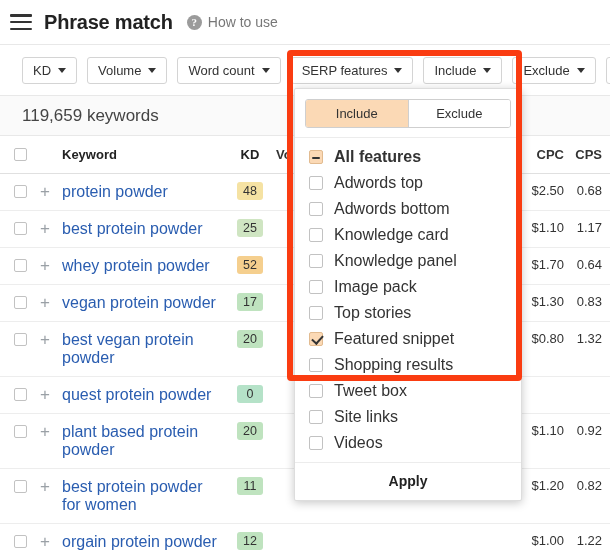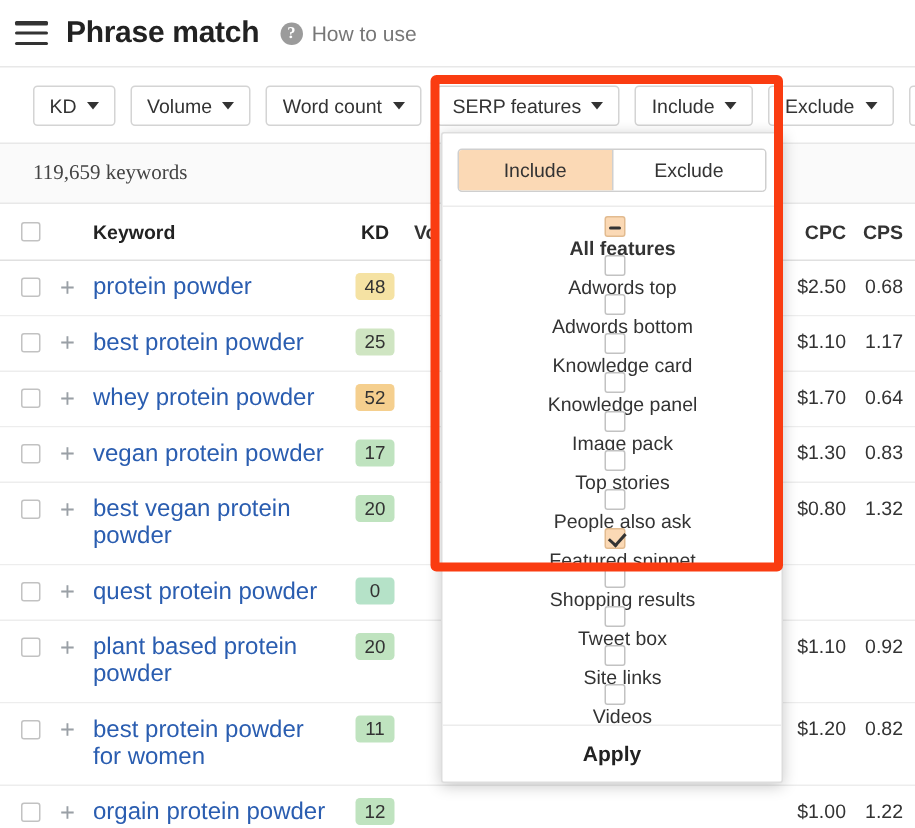--- a/index.html
+++ b/index.html
@@ -44,21 +44,21 @@
     width:0;height:0;border-left:4px solid transparent;border-right:4px solid transparent;
     border-top:5px solid #333;
   }
 
   
   .countstrip {
     position:absolute; left:0; top:96px; width:610px; height:40px;
     background:#fafafa; display:flex; align-items:center; padding-left:22px;
     border-bottom:1px solid #e8e8e8;
   }
-  .countstrip .t { font-size:14px; color:#444;font-family:Liberation Serif, serif; }
+  .countstrip .t { font-size:17px; color:#444; }
 
   
   .table { position:absolute; left:0; top:136px; width:610px; }
   .thead {
     display:flex; align-items:center; height:38px; border-bottom:1px solid #e0e0e0;
     font-size:13px; font-weight:bold; color:#222; background:#fff;
   }
   .row {
     display:flex; align-items:flex-start; border-bottom:1px solid #ededed;
     background:#fff; min-height:37px;
@@ -99,21 +99,21 @@
     z-index:40;
   }
   .seg { display:flex; margin:10px 10px 9px 10px; border:1px solid #cfcfcf;
          border-radius:3px; overflow:hidden; }
   .seg div { flex:1; text-align:center; font-size:13px; padding:6px 0; cursor:pointer;
              color:#333; }
   .seg .on { background:#fbd9b5; }
   .seg .off { background:#fff; border-left:1px solid #cfcfcf; }
   .dlist { border-top:1px solid #ececec; padding:6px 0 0 0; max-height:340px; }
   .ditem { display:flex; align-items:center; height:26px; padding-left:14px;
-           font-size:13px; color:#333; cursor:pointer;flex-direction:column; }
+           font-size:16px; color:#333; cursor:pointer; }
   .ditem.bold { font-weight:bold; }
   .dbox { width:14px; height:14px; border:1px solid #c2c2c2; border-radius:2px;
           background:#fff; margin-right:11px; flex:0 0 14px; position:relative; }
   .dbox.filled { background:#fbd9b5; border-color:#e2bb90; }
   .dbox.filled.dash::after {
     content:""; position:absolute; left:2px; top:5.5px; width:8px; height:2.5px;
     background:#333; border-radius:1px;
   }
   .dbox.filled.tick::after {
     content:""; position:absolute; left:4px; top:0px; width:5px; height:9px;
@@ -390,24 +390,20 @@
         </div>
         <div class="ditem">
           <span class="dbox"></span>
      <span>Image pack</span>
         </div>
         <div class="ditem">
           <span class="dbox"></span>
      <span>Top stories</span>
         </div>
         <div class="ditem">
-          <span class="dbox"></span>
-     <span>People also ask</span>
-        </div>
-        <div class="ditem">
           <span class="dbox filled tick"></span>
      <span>Featured snippet</span>
         </div>
         <div class="ditem">
           <span class="dbox"></span>
      <span>Shopping results</span>
         </div>
         <div class="ditem">
           <span class="dbox"></span>
      <span>Tweet box</span>

